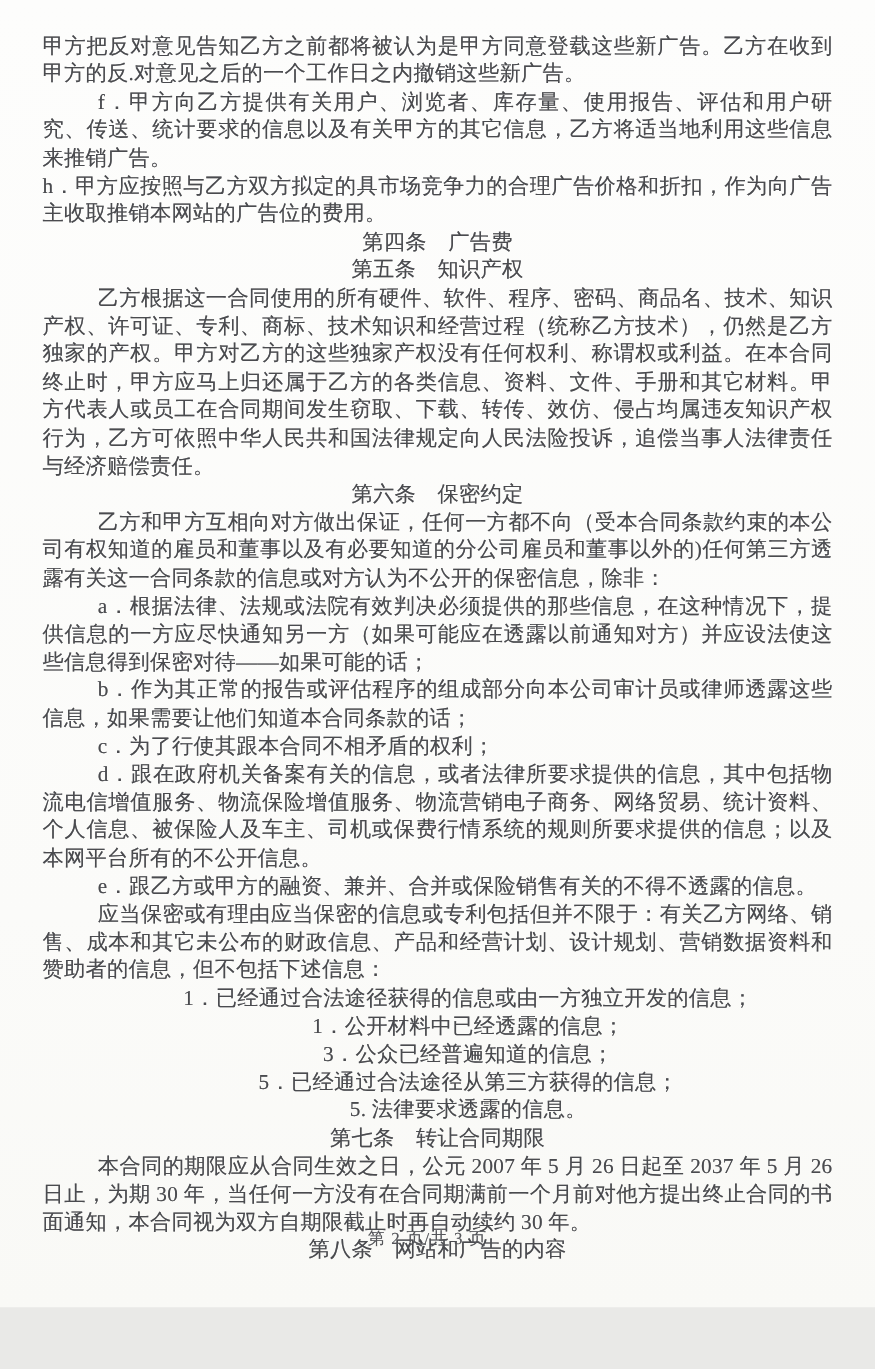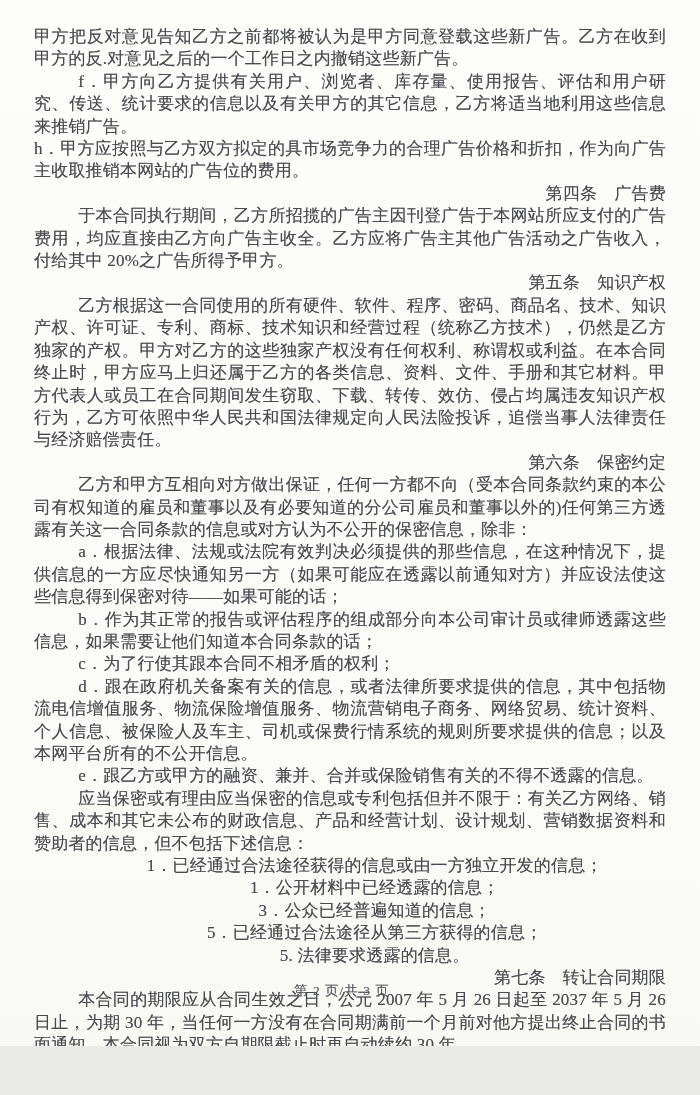--- a/index.html
+++ b/index.html
@@ -27,21 +27,21 @@
     margin: 0;
     font-size: 17px;
     line-height: 22.4px;
     text-align: justify;
     letter-spacing: 0.2px;
     text-shadow: 0 0 0.5px rgba(74, 75, 79, 0.55);
     word-break: break-all;
   }
   .block.heading {
     font-weight: 500;
-    text-align: right;
+    text-align: center;
   }
   .block.indent   { text-indent: 2.6em; }
   .block.list     { text-indent: 2.9em; text-align: center; }
   .block.noindent { text-indent: 0; }
   .page-footer {
     position: absolute;
     left: 0;
     right: 16px;
     bottom: 46px;
     text-align: center;
@@ -54,21 +54,20 @@
 </head>
 <body>
 
 <div class="scan-page">
   <main class="content">
 
   <p class="block noindent">甲方把反对意见告知乙方之前都将被认为是甲方同意登载这些新广告。乙方在收到甲方的反.对意见之后的一个工作日之内撤销这些新广告。</p>
       <p class="block indent">f．甲方向乙方提供有关用户、浏览者、库存量、使用报告、评估和用户研究、传送、统计要求的信息以及有关甲方的其它信息，乙方将适当地利用这些信息来推销广告。</p>
       <p class="block noindent">h．甲方应按照与乙方双方拟定的具市场竞争力的合理广告价格和折扣，作为向广告主收取推销本网站的广告位的费用。</p>
       <p class="block heading noindent">第四条　广告费</p>
-      <p class="block indent">于本合同执行期间，乙方所招揽的广告主因刊登广告于本网站所应支付的广告费用，均应直接由乙方向广告主收全。乙方应将广告主其他广告活动之广告收入，付给其中 20%之广告所得予甲方。</p>
       <p class="block heading noindent">第五条　知识产权</p>
       <p class="block indent">乙方根据这一合同使用的所有硬件、软件、程序、密码、商品名、技术、知识产权、许可证、专利、商标、技术知识和经营过程（统称乙方技术），仍然是乙方独家的产权。甲方对乙方的这些独家产权没有任何权利、称谓权或利益。在本合同终止时，甲方应马上归还属于乙方的各类信息、资料、文件、手册和其它材料。甲方代表人或员工在合同期间发生窃取、下载、转传、效仿、侵占均属违友知识产权行为，乙方可依照中华人民共和国法律规定向人民法险投诉，追偿当事人法律责任与经济赔偿责任。</p>
       <p class="block heading noindent">第六条　保密约定</p>
       <p class="block indent">乙方和甲方互相向对方做出保证，任何一方都不向（受本合同条款约束的本公司有权知道的雇员和董事以及有必要知道的分公司雇员和董事以外的)任何第三方透露有关这一合同条款的信息或对方认为不公开的保密信息，除非：</p>
       <p class="block indent">a．根据法律、法规或法院有效判决必须提供的那些信息，在这种情况下，提供信息的一方应尽快通知另一方（如果可能应在透露以前通知对方）并应设法使这些信息得到保密对待——如果可能的话；</p>
       <p class="block indent">b．作为其正常的报告或评估程序的组成部分向本公司审计员或律师透露这些信息，如果需要让他们知道本合同条款的话；</p>
       <p class="block indent">c．为了行使其跟本合同不相矛盾的权利；</p>
       <p class="block indent">d．跟在政府机关备案有关的信息，或者法律所要求提供的信息，其中包括物流电信增值服务、物流保险增值服务、物流营销电子商务、网络贸易、统计资料、个人信息、被保险人及车主、司机或保费行情系统的规则所要求提供的信息；以及本网平台所有的不公开信息。</p>
       <p class="block indent">e．跟乙方或甲方的融资、兼并、合并或保险销售有关的不得不透露的信息。</p>
       <p class="block indent">应当保密或有理由应当保密的信息或专利包括但并不限于：有关乙方网络、销售、成本和其它未公布的财政信息、产品和经营计划、设计规划、营销数据资料和赞助者的信息，但不包括下述信息：</p>

